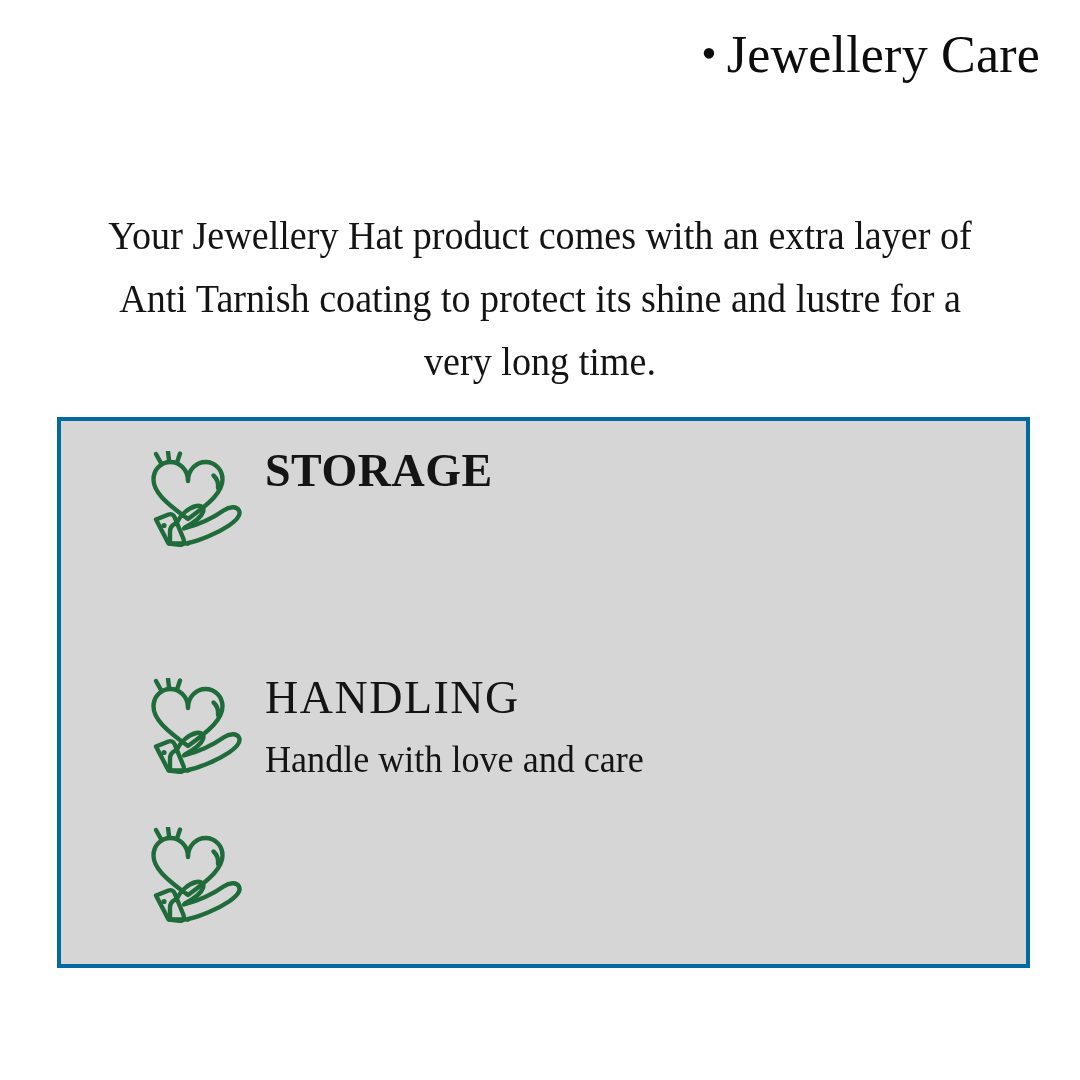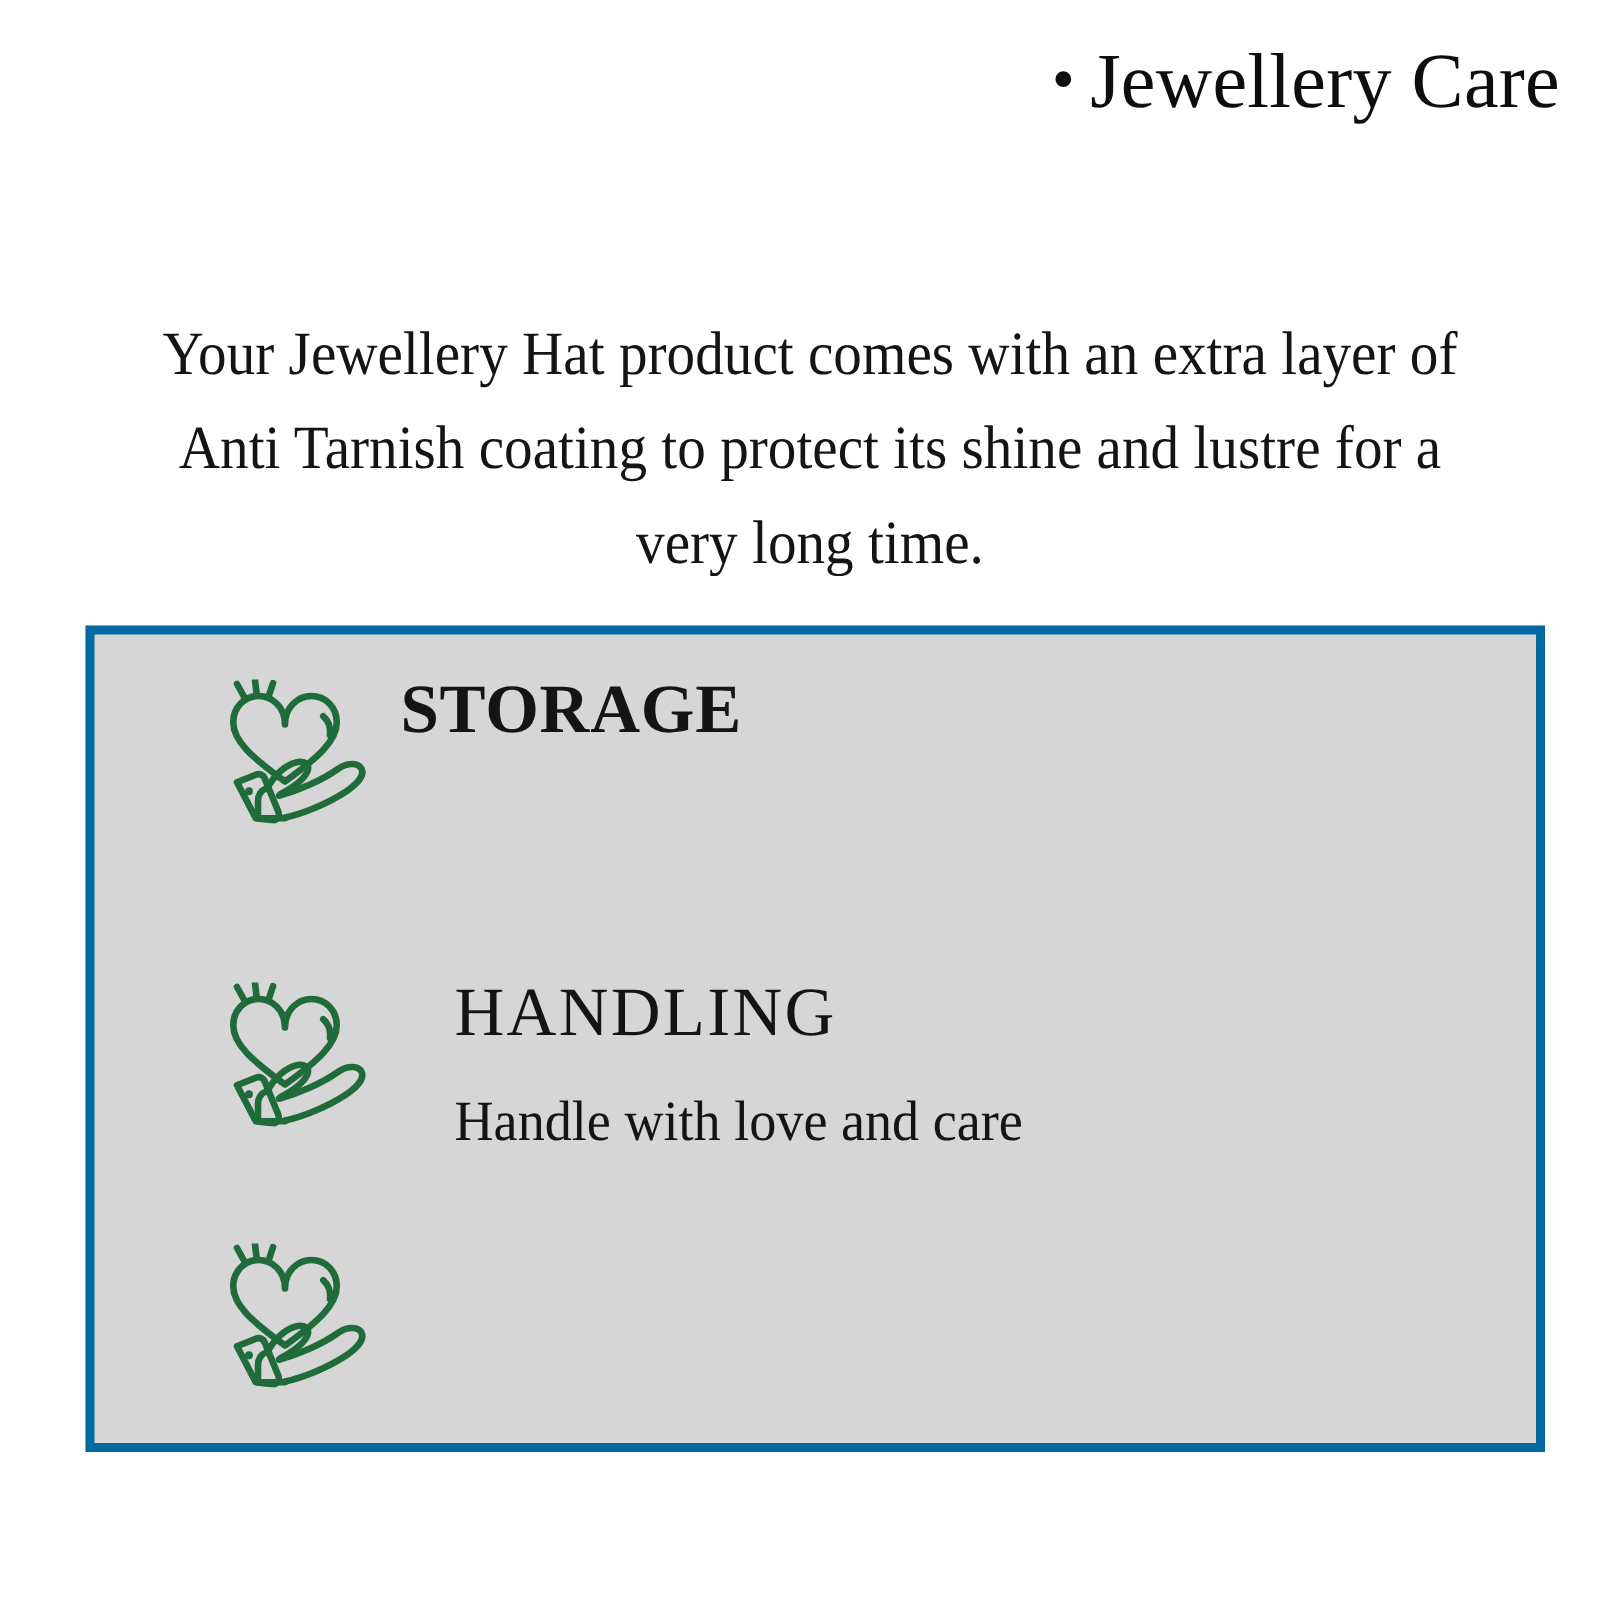--- a/index.html
+++ b/index.html
@@ -66,37 +66,37 @@
 
   
   .care-card {
     position: absolute;
     left: 57px;
     top: 417px;
     width: 973px;
     height: 551px;
     box-sizing: border-box;
     background: #d6d6d6;
-    border: 6px solid #0369a1;
+    border: 4px solid #0369a1;
   }
 
   .care-list {
     position: relative;
     width: 100%;
     height: 100%;
   }
 
   .care-item {
     position: absolute;
     display: flex;
     align-items: flex-start;
     left: 80px;
   }
   .care-item.item-0 { top: 24px; }
-  .care-item.item-1 { top: 226px; gap: 36px; }
+  .care-item.item-1 { top: 251px; }
   .care-item.item-2 { top: 400px; }
 
   .care-icon {
     flex: 0 0 auto;
     width: 104px;
     height: 96px;
     margin-right: 20px;
     margin-top: 6px;
   }
   .care-icon svg {
@@ -138,21 +138,21 @@
     font-family: "Liberation Serif", "DejaVu Serif", serif;
     font-size: 38px;
     line-height: 58px;
     font-weight: 400;
     color: #141414;
     white-space: nowrap;
     transform: scaleX(0.95);
     transform-origin: 0 50%;
   }
   .item-0 .care-lines { margin-top: 6px; }
-  .item-1 .care-lines { margin-top: 20px; }
+  .item-1 .care-lines { margin-top: 8px; }
 </style>
 </head>
 <body>
 
 <div class="page">
 
   <div class="title-row">
     <span class="title-text"><span class="title-bullet">•</span><span>Jewellery Care</span></span>
   </div>
 

